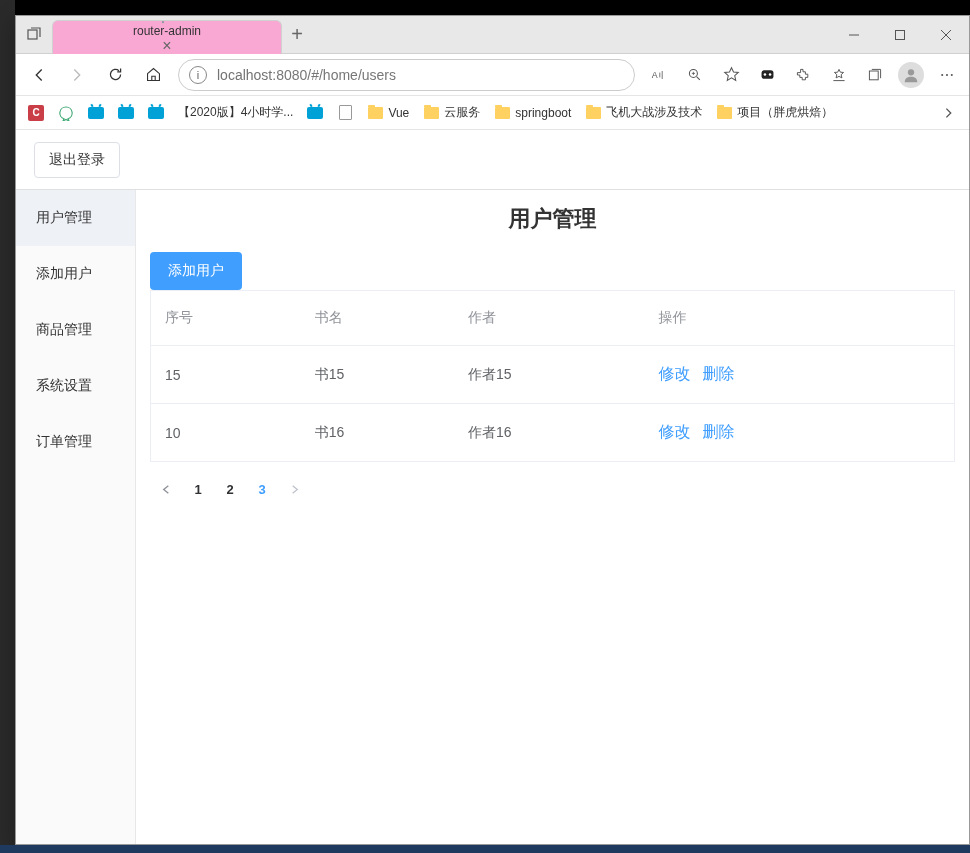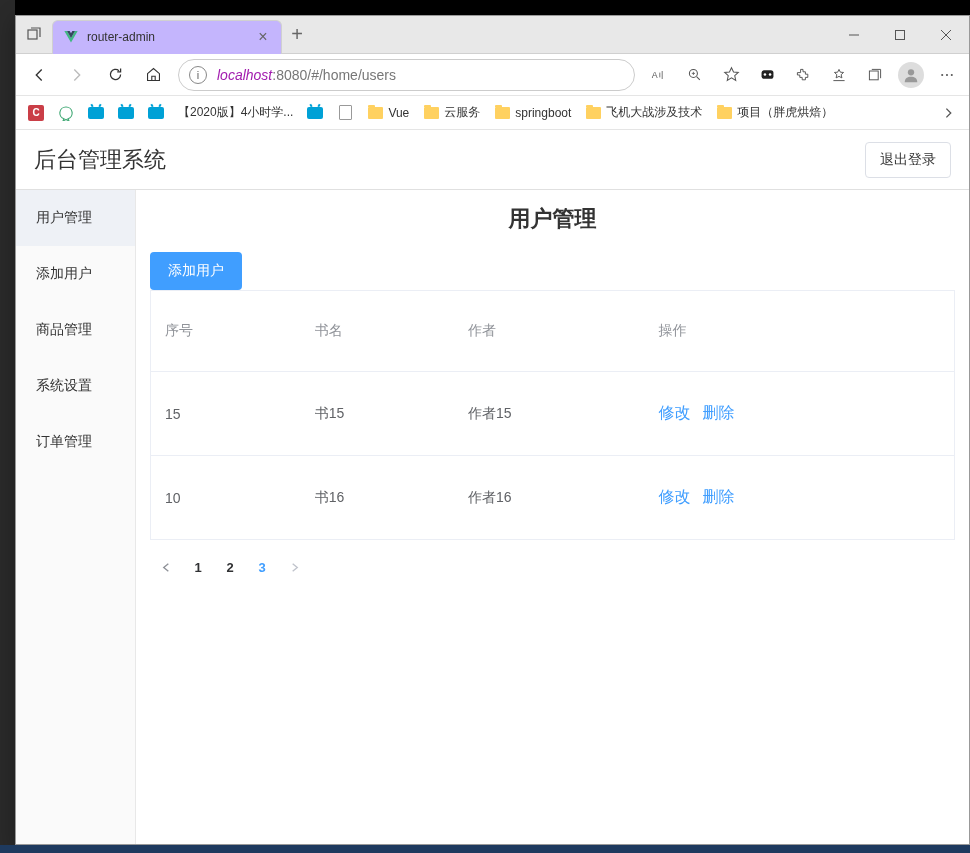--- a/index.html
+++ b/index.html
@@ -6,37 +6,37 @@
     body { width: 970px; height: 853px; background: #1a1a1a; overflow: hidden; position: relative; }
     
     .desktop-bg { position: absolute; top: 0; left: 0; right: 0; bottom: 0; background: #000; }
     .side-strip { position: absolute; left: 0; top: 0; width: 15px; height: 100%; background: #2a2a2a; }
     
     .browser-window { position: absolute; left: 15px; top: 15px; width: 955px; height: 830px; background: #fff; border: 1px solid #999; box-shadow: 0 4px 20px rgba(0,0,0,0.3); display: flex; flex-direction: column; }
     
     .title-bar { height: 38px; background: #e8e8e8; display: flex; align-items: center; border-bottom: 1px solid #d0d0d0; }
     .tab-stack-icon { width: 36px; display: flex; align-items: center; justify-content: center; }
     .tab-stack-icon svg { width: 16px; height: 16px; }
-    .browser-tab { height: 34px; margin-top: 4px; background: #c4b5fd; display: flex; align-items: center; padding: 0 10px; border-top-left-radius: 6px; border-top-right-radius: 6px; min-width: 230px; border: 1px solid #d0d0d0; border-bottom: none; }
+    .browser-tab { height: 34px; margin-top: 4px; background: #f9a8d4; display: flex; align-items: center; padding: 0 10px; border-top-left-radius: 6px; border-top-right-radius: 6px; min-width: 230px; border: 1px solid #d0d0d0; border-bottom: none; flex-direction: column; }
     .vue-icon { width: 16px; height: 16px; margin-right: 8px; }
     .tab-title { font-size: 12px; color: #333; flex: 1; }
     .tab-close { width: 16px; height: 16px; display: flex; align-items: center; justify-content: center; cursor: pointer; color: #666; font-size: 16px; }
     .new-tab { width: 30px; display: flex; align-items: center; justify-content: center; color: #666; font-size: 20px; cursor: pointer; }
     .title-spacer { flex: 1; }
     .window-controls { display: flex; }
     .wc-btn { width: 46px; height: 38px; display: flex; align-items: center; justify-content: center; color: #555; cursor: pointer; }
     .wc-btn svg { width: 12px; height: 12px; }
     
     .addr-bar { height: 42px; background: #fff; display: flex; align-items: center; padding: 0 6px; gap: 4px; border-bottom: 1px solid #e5e5e5; }
     .nav-btn { width: 34px; height: 34px; display: flex; align-items: center; justify-content: center; color: #555; cursor: pointer; border-radius: 4px; }
     .nav-btn.disabled { color: #bbb; }
     .addr-field { flex: 1; height: 32px; background: #fff; border: 1px solid #ccc; border-radius: 16px; display: flex; align-items: center; padding: 0 10px; margin: 0 4px; }
     .addr-info-icon { width: 18px; height: 18px; border: 1px solid #888; border-radius: 50%; display: flex; align-items: center; justify-content: center; font-size: 11px; color: #666; margin-right: 10px; }
     .addr-text { font-size: 14px; color: #777; flex: 1; }
-    .addr-text .dark { color: #a21caf; font-style: italic; }
+    .addr-text .dark { color: #737373; }
     .addr-icon { width: 32px; height: 32px; display: flex; align-items: center; justify-content: center; color: #555; cursor: pointer; }
     .avatar { width: 26px; height: 26px; border-radius: 50%; background: #ddd; display: flex; align-items: center; justify-content: center; }
     .avatar svg { width: 18px; height: 18px; }
     
     .bookmark-bar { height: 34px; background: #fff; display: flex; align-items: center; padding: 0 6px; gap: 2px; border-bottom: 1px solid #e5e5e5; }
     .bm-item { height: 28px; display: flex; align-items: center; padding: 0 6px; gap: 5px; cursor: pointer; border-radius: 4px; font-size: 12px; color: #333; }
     .bm-icon { width: 16px; height: 16px; display: flex; align-items: center; justify-content: center; }
     .bm-icon-red { background: #ca3e47; color: #fff; font-size: 10px; font-weight: bold; border-radius: 2px; }
     .bm-bili { width: 16px; height: 12px; background: #00a1d6; border-radius: 2px; position: relative; }
     .bm-bili::before, .bm-bili::after { content: ''; position: absolute; top: -3px; width: 2px; height: 3px; background: #00a1d6; }
@@ -56,21 +56,21 @@
     .app-body { flex: 1; display: flex; overflow: hidden; }
     .sidebar { width: 120px; background: #fafafa; border-right: 1px solid #e8e8e8; }
     .menu-item { height: 56px; display: flex; align-items: center; padding-left: 20px; font-size: 14px; color: #333; cursor: pointer; }
     .menu-item.active { background: #eef1f6; font-weight: 500; }
     
     .main-content { flex: 1; padding: 0 14px 14px 14px; overflow: auto; }
     .page-title { text-align: center; font-size: 22px; color: #333; margin: 14px 0 18px 0; }
     .add-btn { padding: 10px 18px; font-size: 14px; color: #fff; background: #409eff; border: none; border-radius: 4px; cursor: pointer; margin-bottom: 0; }
     
     .data-table { width: 100%; border-collapse: collapse; margin-top: 0; }
-    .data-table th, .data-table td { padding: 31px 14px; text-align: left; border-bottom: 1px solid #ebeef5; font-size: 14px; }
+    .data-table th, .data-table td { padding: 18px 14px; text-align: left; border-bottom: 1px solid #ebeef5; font-size: 14px; }
     .data-table th { color: #909399; font-weight: normal; background: #fff; border-top: 1px solid #ebeef5; }
     .data-table thead th:first-child { border-left: 1px solid #ebeef5; }
     .data-table thead th:last-child { border-right: 1px solid #ebeef5; }
     .data-table td { color: #606266; }
     .data-table tbody tr td:first-child { border-left: 1px solid #ebeef5; }
     .data-table tbody tr td:last-child { border-right: 1px solid #ebeef5; }
     .action-link { color: #409eff; cursor: pointer; margin-right: 12px; font-size: 16px; }
     
     .pagination { display: flex; align-items: center; padding: 12px 0; gap: 0; }
     .page-btn { min-width: 32px; height: 30px; display: flex; align-items: center; justify-content: center; color: #303133; font-size: 13px; cursor: pointer; font-weight: bold; padding: 0 6px; }
@@ -281,21 +281,20 @@
     <div class="bm-spacer"></div>
     <div class="bm-more">
         <svg viewBox="0 0 16 16" width="14" height="14">
           <path d="M5 3l5 5-5 5" fill="none" stroke="#555" stroke-width="1.5"></path>
         </svg>
       </div>
   </div>
 
   <div class="app-area">
     <div class="app-header">
-      <div class="app-title">后台管理系统</div>
       <button class="logout-btn">退出登录</button>
     </div>
 
     <div class="app-body">
       <div class="sidebar">
         <div class="menu-item active">用户管理</div>
         <div class="menu-item">添加用户</div>
         <div class="menu-item">商品管理</div>
         <div class="menu-item">系统设置</div>
         <div class="menu-item">订单管理</div>

